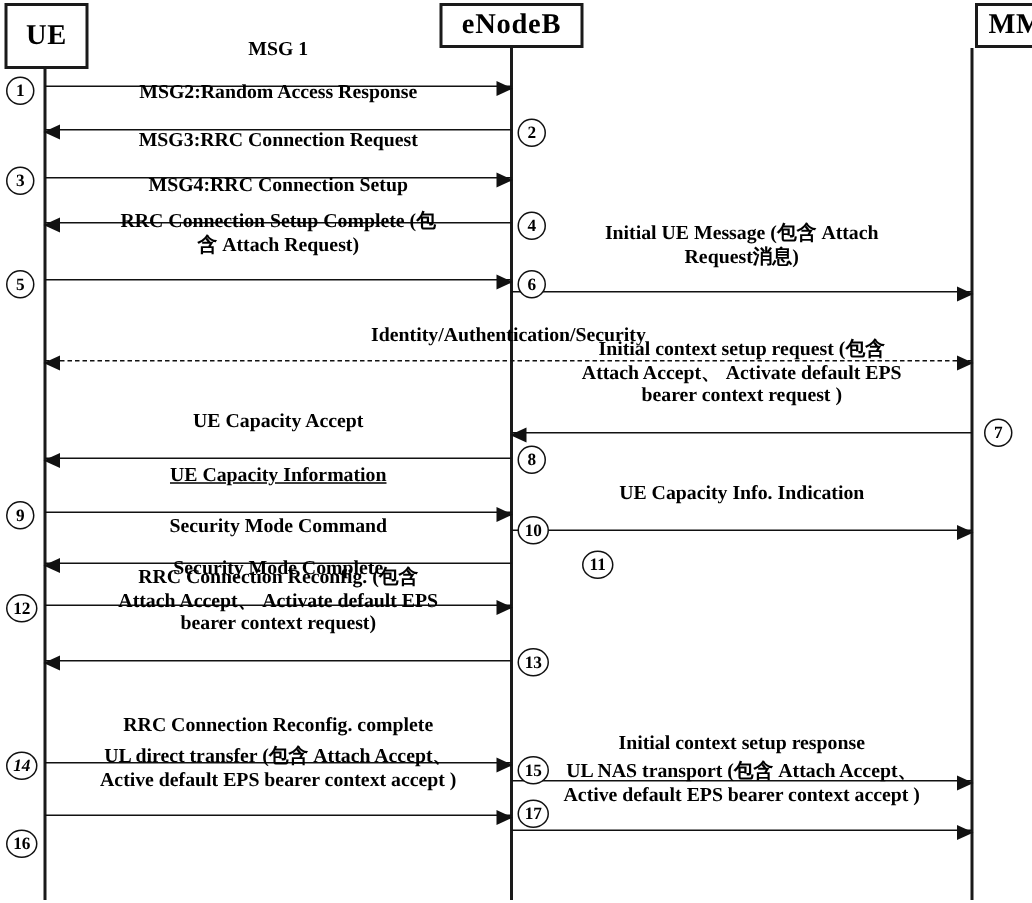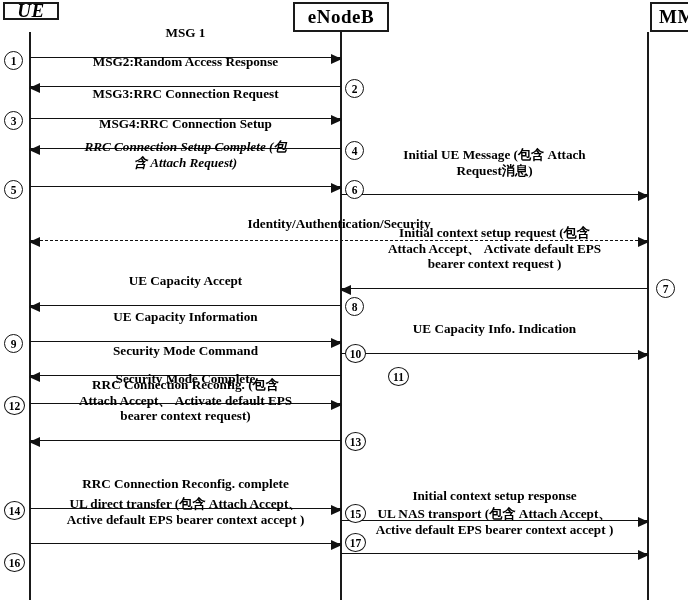--- a/index.html
+++ b/index.html
@@ -109,21 +109,21 @@
         <div class="arrowhead right"></div>
       </div>
       <div class="msg-label" style="left: 36px; width: 299px; top: 101px; transform: translateY(-100%);">MSG3:RRC Connection Request</div>
       <div class="msg" style="left: 30px; top: 148px; width: 311px;">
         <div class="arrowhead left"></div>
       </div>
       <div class="msg-label" style="left: 36px; width: 299px; top: 131px; transform: translateY(-100%);">MSG4:RRC Connection Setup</div>
       <div class="msg" style="left: 30px; top: 186px; width: 311px;">
         <div class="arrowhead right"></div>
       </div>
-      <div class="msg-label" style="left: 36px; width: 299px; top: 170px; transform: translateY(-100%); font-style: italic;">RRC Connection Setup Complete (包
+      <div class="msg-label" style="left: 36px; width: 299px; top: 170px; transform: translateY(-100%);">RRC Connection Setup Complete (包
 含 Attach Request)</div>
       <div class="msg" style="left: 341px; top: 194px; width: 307px;">
         <div class="arrowhead right"></div>
       </div>
       <div class="msg-label" style="left: 347px; width: 295px; top: 178px; transform: translateY(-100%);">Initial UE Message (包含 Attach
 Request消息)</div>
       <div class="msg dashed" style="left: 30px; top: 240px; width: 618px;">
         <div class="arrowhead right"></div>
         <div class="arrowhead left"></div>
       </div>
@@ -134,21 +134,21 @@
       <div class="msg-label" style="left: 347px; width: 295px; top: 271px; transform: translateY(-100%);">Initial context setup request (包含
 Attach Accept、 Activate default EPS
 bearer context request )</div>
       <div class="msg" style="left: 30px; top: 305px; width: 311px;">
         <div class="arrowhead left"></div>
       </div>
       <div class="msg-label" style="left: 36px; width: 299px; top: 288px; transform: translateY(-100%);">UE Capacity Accept</div>
       <div class="msg" style="left: 30px; top: 341px; width: 311px;">
         <div class="arrowhead right"></div>
       </div>
-      <div class="msg-label" style="left: 36px; width: 299px; top: 324px; transform: translateY(-100%);">UE Capacity Information</div>
+      <div class="msg-label" style="left: 36px; width: 299px; top: 324px; transform: translateY(-100%); text-decoration: underline;">UE Capacity Information</div>
       <div class="msg" style="left: 341px; top: 353px; width: 307px;">
         <div class="arrowhead right"></div>
       </div>
       <div class="msg-label" style="left: 347px; width: 295px; top: 336px; transform: translateY(-100%);">UE Capacity Info. Indication</div>
       <div class="msg" style="left: 30px; top: 375px; width: 311px;">
         <div class="arrowhead left"></div>
       </div>
       <div class="msg-label" style="left: 36px; width: 299px; top: 358px; transform: translateY(-100%);">Security Mode Command</div>
       <div class="msg" style="left: 30px; top: 403px; width: 311px;">
         <div class="arrowhead right"></div>
@@ -173,21 +173,21 @@
       </div>
       <div class="msg-label" style="left: 36px; width: 299px; top: 527px; transform: translateY(-100%);">UL direct transfer (包含 Attach Accept、
 Active default EPS bearer context accept )</div>
       <div class="msg" style="left: 341px; top: 553px; width: 307px;">
         <div class="arrowhead right"></div>
       </div>
       <div class="msg-label" style="left: 347px; width: 295px; top: 537px; transform: translateY(-100%);">UL NAS transport (包含 Attach Accept、
 Active default EPS bearer context accept )</div>
     </div>
   <div id="actors-layer">
-      <div class="actor-box" style="left: 3px; top: 2px; width: 56px; height: 18px; font-style: italic;">
+      <div class="actor-box" style="left: 3px; top: 2px; width: 56px; height: 44px;">
         <span>UE</span>
       </div>
       <div class="actor-box" style="left: 293px; top: 2px; width: 96px; height: 30px;">
         <span>eNodeB</span>
       </div>
       <div class="actor-box" style="left: 611px; top: 2px; width: 68px; height: 30px; margin-left: 39px;">
         <span>MME</span>
       </div>
     </div>
   <div id="steps-layer">
@@ -197,18 +197,18 @@
       <div class="step" style="left: 345px; top: 141px;">4</div>
       <div class="step" style="left: 4px; top: 180px;">5</div>
       <div class="step" style="left: 345px; top: 180px;">6</div>
       <div class="step" style="left: 656px; top: 279px;">7</div>
       <div class="step" style="left: 345px; top: 297px;">8</div>
       <div class="step" style="left: 4px; top: 334px;">9</div>
       <div class="step wide" style="left: 345px; top: 344px;">10</div>
       <div class="step wide" style="left: 345px; top: 367px; margin-left: 43px;">11</div>
       <div class="step wide" style="left: 4px; top: 396px;">12</div>
       <div class="step wide" style="left: 345px; top: 432px;">13</div>
-      <div class="step wide" style="left: 4px; top: 501px;">14</div>
+      <div class="step wide" style="left: 4px; top: 501px; font-style: italic;">14</div>
       <div class="step wide" style="left: 345px; top: 504px;">15</div>
       <div class="step wide" style="left: 4px; top: 537px; margin-top: 16px;">16</div>
       <div class="step wide" style="left: 345px; top: 533px;">17</div>
     </div>
 </div>
 
 </body></html>

